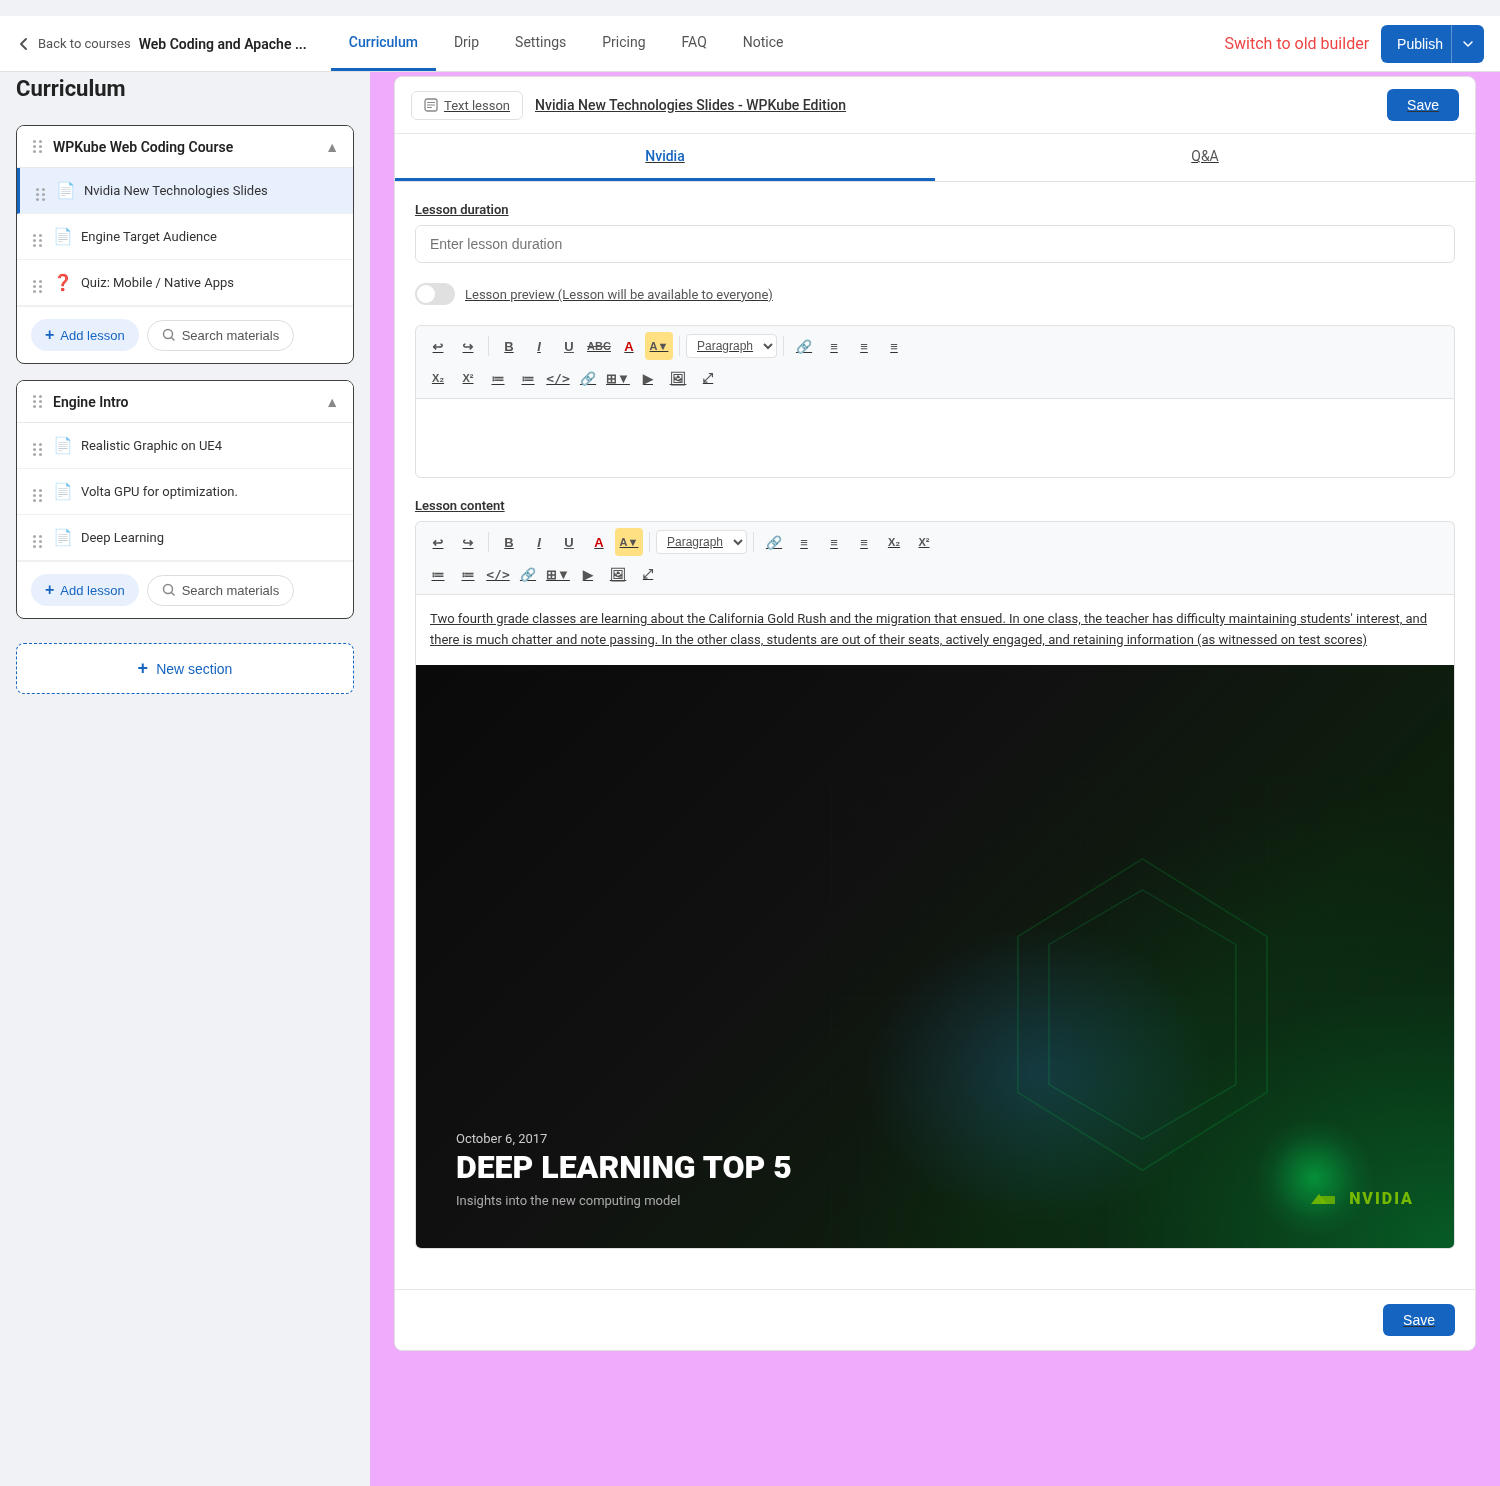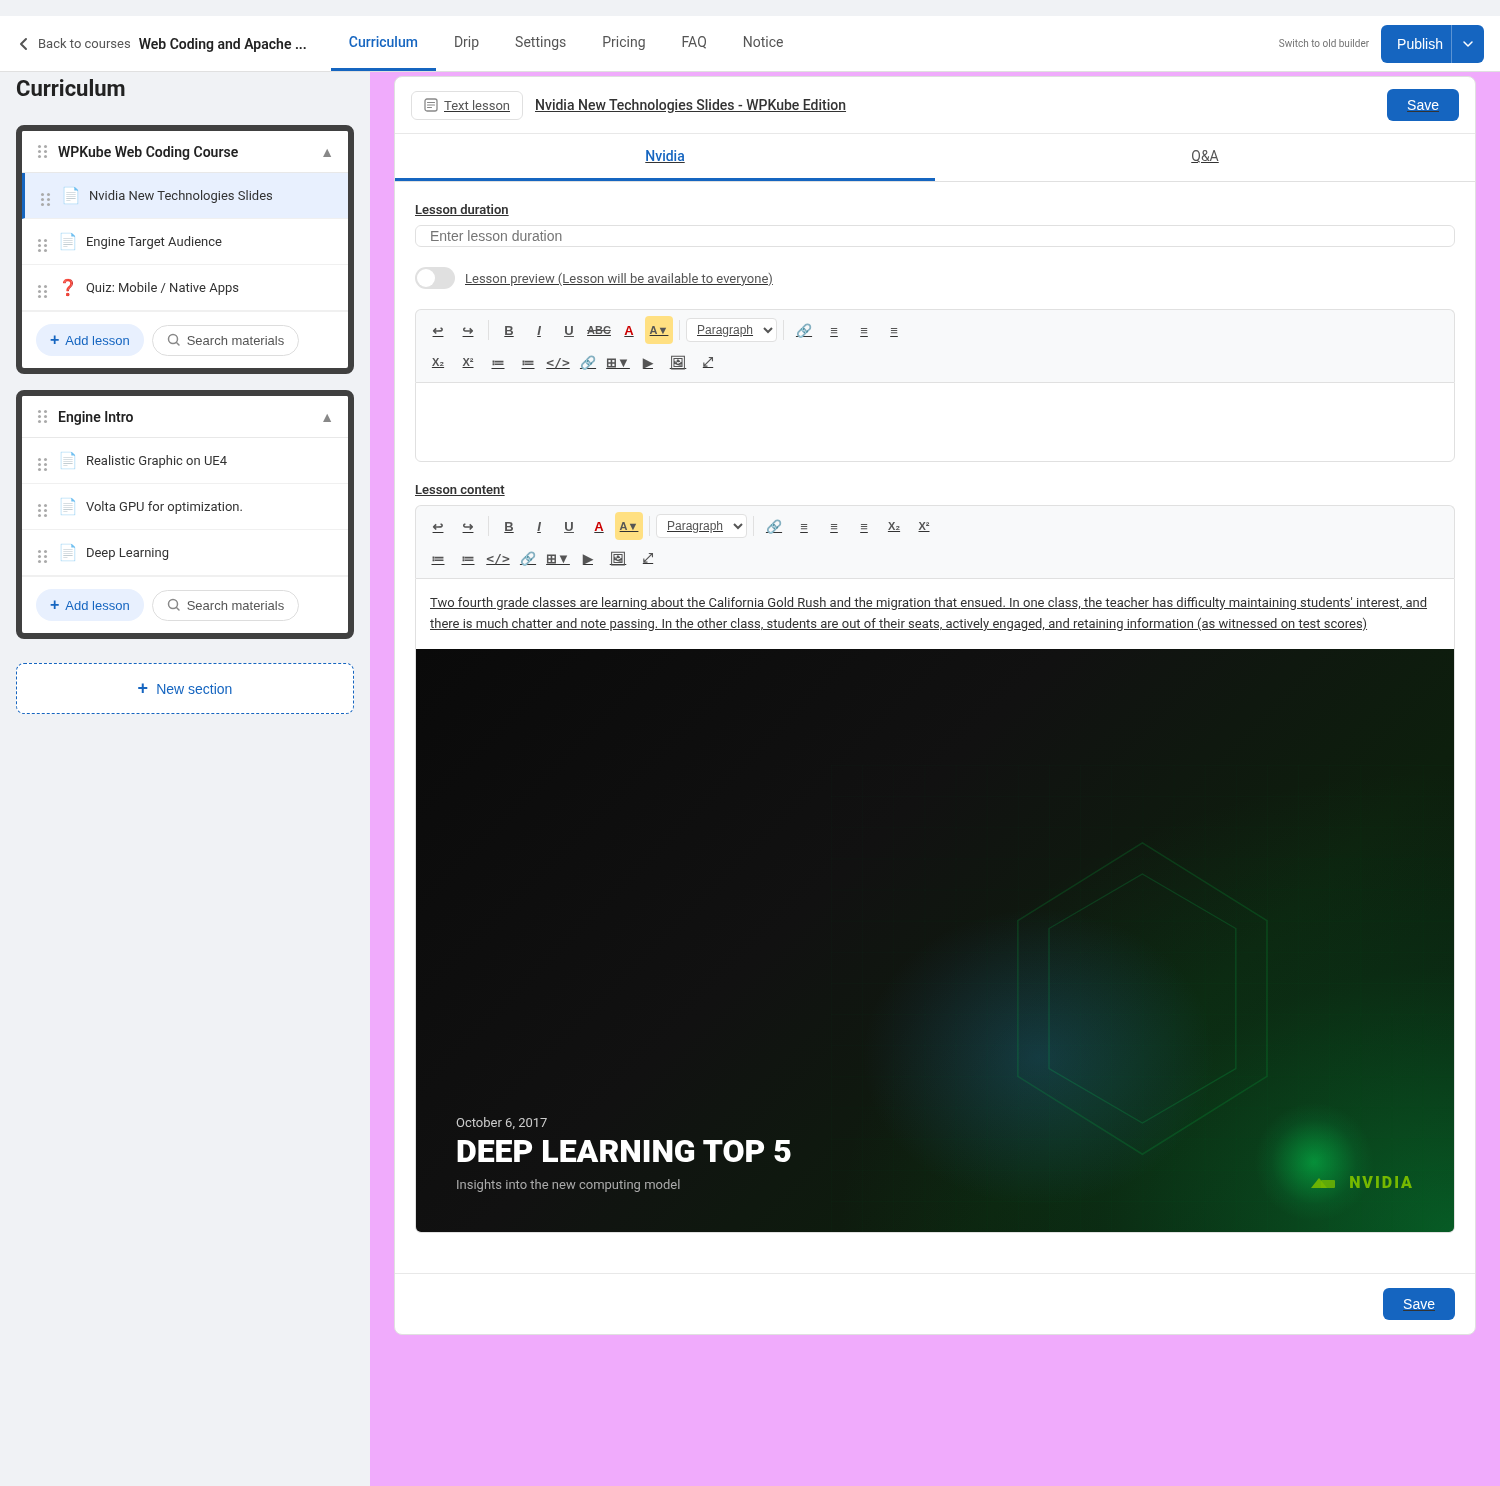--- a/index.html
+++ b/index.html
@@ -61,22 +61,22 @@
       border-bottom: 3px solid #1565c0;
       font-weight: 500;
     }
     .header-right {
       display: flex;
       align-items: center;
       gap: 12px;
       margin-left: auto;
     }
     .switch-old-builder {
-      font-size: 10px;
-      color: #737373;
+      font-size: 16px;
+      color: #ef4444;
       cursor: pointer;
       white-space: nowrap;
     }
     .publish-btn {
       display: flex;
       align-items: center;
       background: #1565c0;
       color: #fff;
       border: none;
       border-radius: 6px;
@@ -112,21 +112,21 @@
     .curriculum-title {
       font-size: 22px;
       font-weight: 700;
       color: #222;
       margin-bottom: 8px;
     }
 
     .section-block {
       background: #fff;
       border-radius: 8px;
-      border: 6px solid #404040;
+      border: 1px solid #404040;
       overflow: hidden;
     }
     .section-header {
       display: flex;
       align-items: center;
       padding: 12px 14px;
       background: #fff;
       border-bottom: 1px solid #e8e8e8;
       gap: 8px;
     }
@@ -300,21 +300,21 @@
       font-size: 13px;
       font-weight: 600;
       color: #333;
       margin-bottom: 8px;
       display: block;
     }
     .form-input {
       width: 100%;
       border: 1px solid #e0e0e0;
       border-radius: 6px;
-      padding: 2px 14px;
+      padding: 10px 14px;
       font-size: 14px;
       color: #999;
       outline: none;
     }
 
     .toggle-row {
       display: flex;
       align-items: center;
       gap: 10px;
       margin-bottom: 20px;

